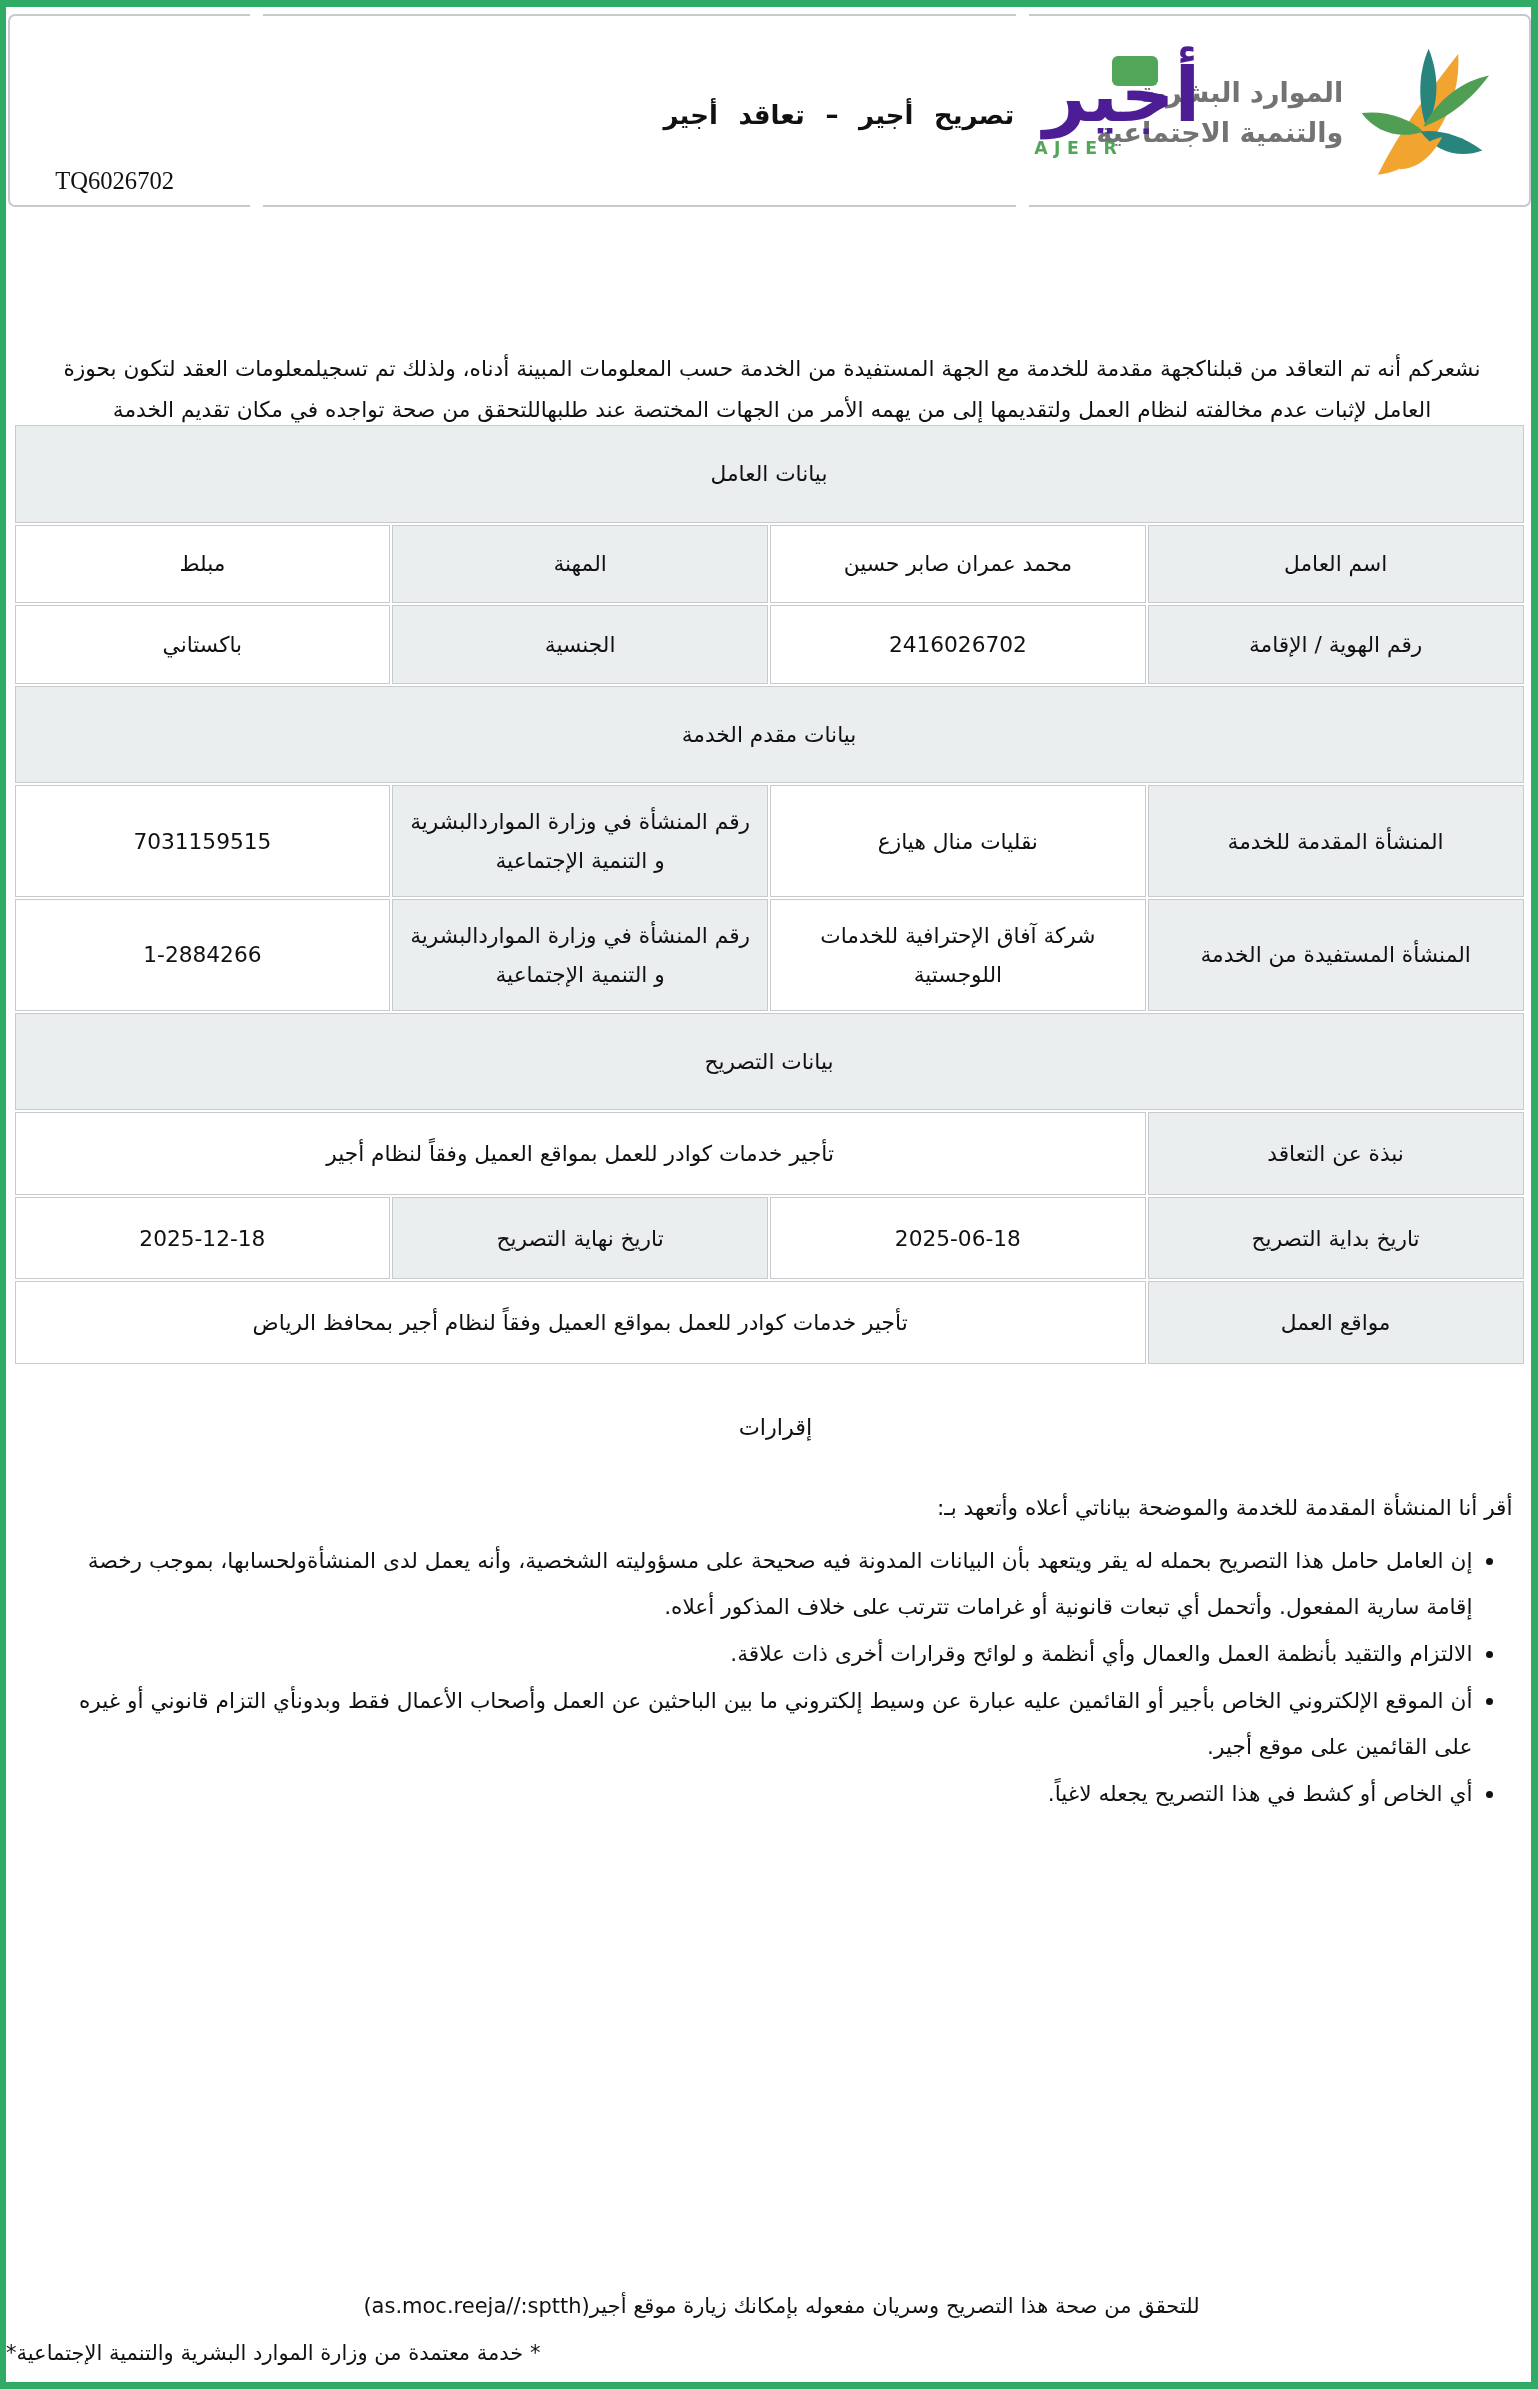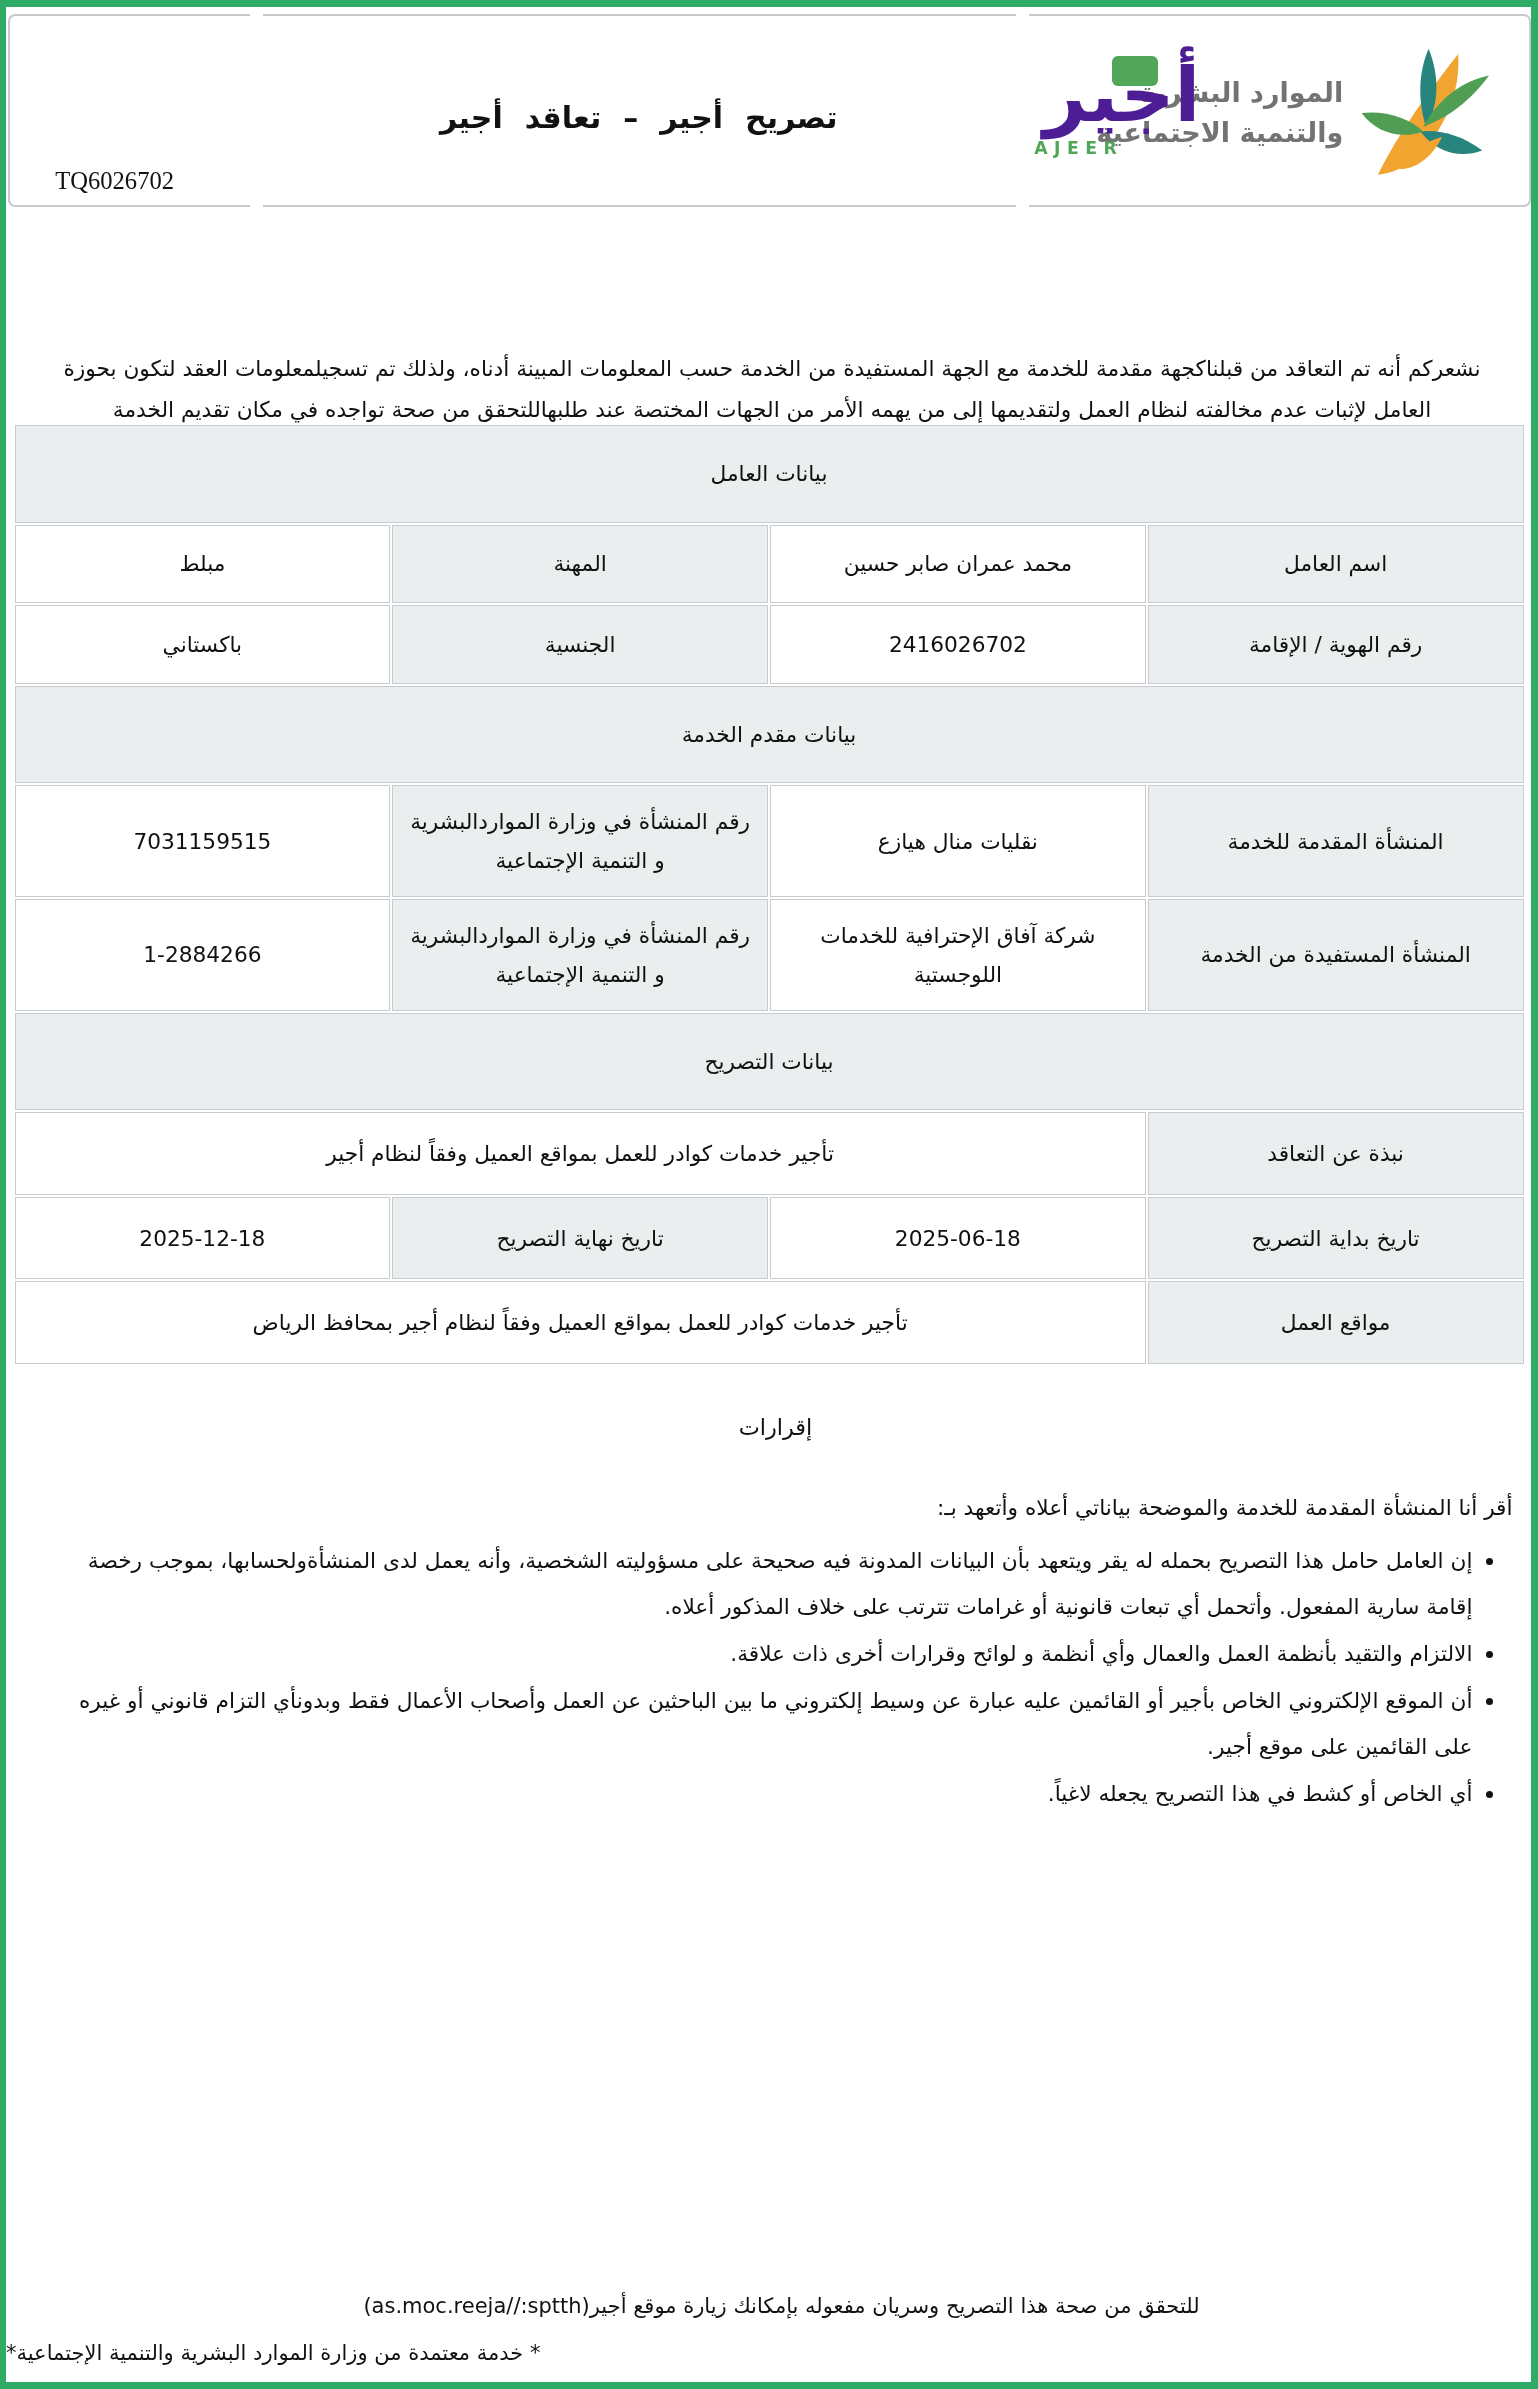--- a/index.html
+++ b/index.html
@@ -17,21 +17,21 @@
   
   .header-card{
     position:absolute;left:2.2px;top:6.5px;width:1519px;height:189px;
     background:#fff;border:2.2px solid #c6c9ce;border-radius:7.2px;
   }
   .border-gap{position:absolute;width:13px;height:5px;background:#fff;}
   .gap-t1{top:-3.6px;left:240px}.gap-t2{top:-3.6px;left:1006px}
   .gap-b1{bottom:-3.6px;left:240px}.gap-b2{bottom:-3.6px;left:1006px}
   .doc-title{
     position:absolute;top:84px;left:253px;width:751px;
-    text-align:center;font-size:30px;font-weight:bold;word-spacing:11.6px;
+    text-align:right;font-size:26px;font-weight:bold;word-spacing:11.6px;
   }
   .tq{
     position:absolute;left:45px;bottom:10px;
     font-family:"Liberation Serif",serif;font-size:24.6px;direction:ltr;
   }
   
   .ajeer{position:absolute;left:1024px;top:36px;width:166px;height:130px;}
   .ajeer-rect{position:absolute;top:4.3px;right:42px;width:46px;height:30px;background:#52a65a;border-radius:5.8px;z-index:1;}
   .ajeer-ar{position:relative;z-index:2;font-size:75px;line-height:1.15;font-weight:bold;color:#4c1d95;text-align:right;padding-left:21.7px;}
   .ajeer-en{direction:ltr;text-align:left;font-size:17.3px;font-weight:bold;color:#52a65a;letter-spacing:6.5px;margin-top:0px;}

